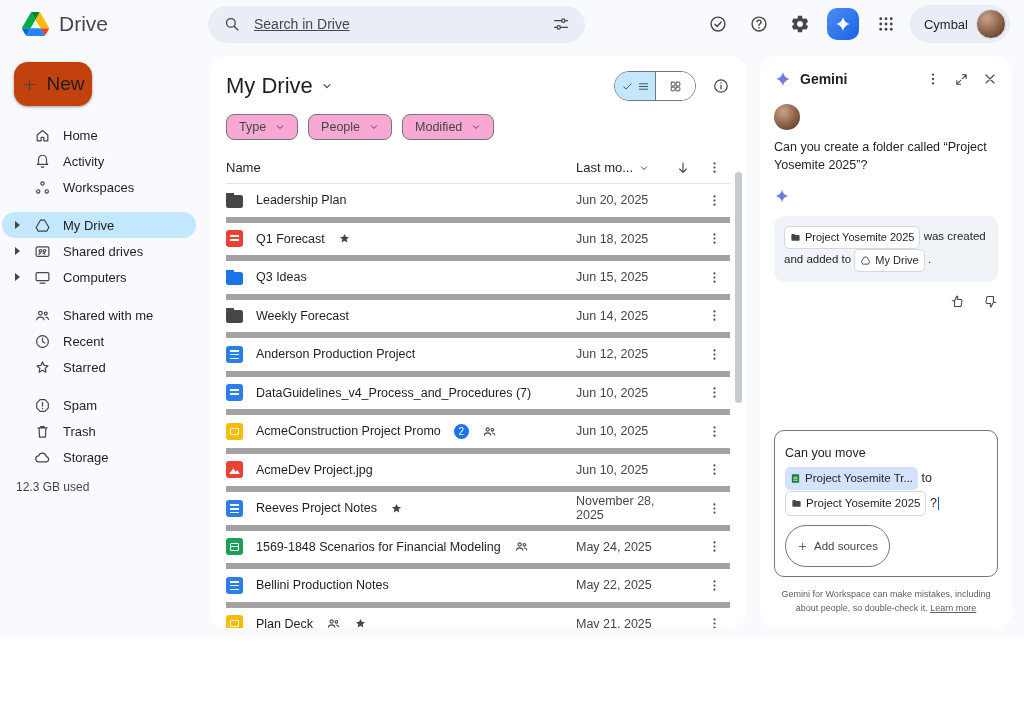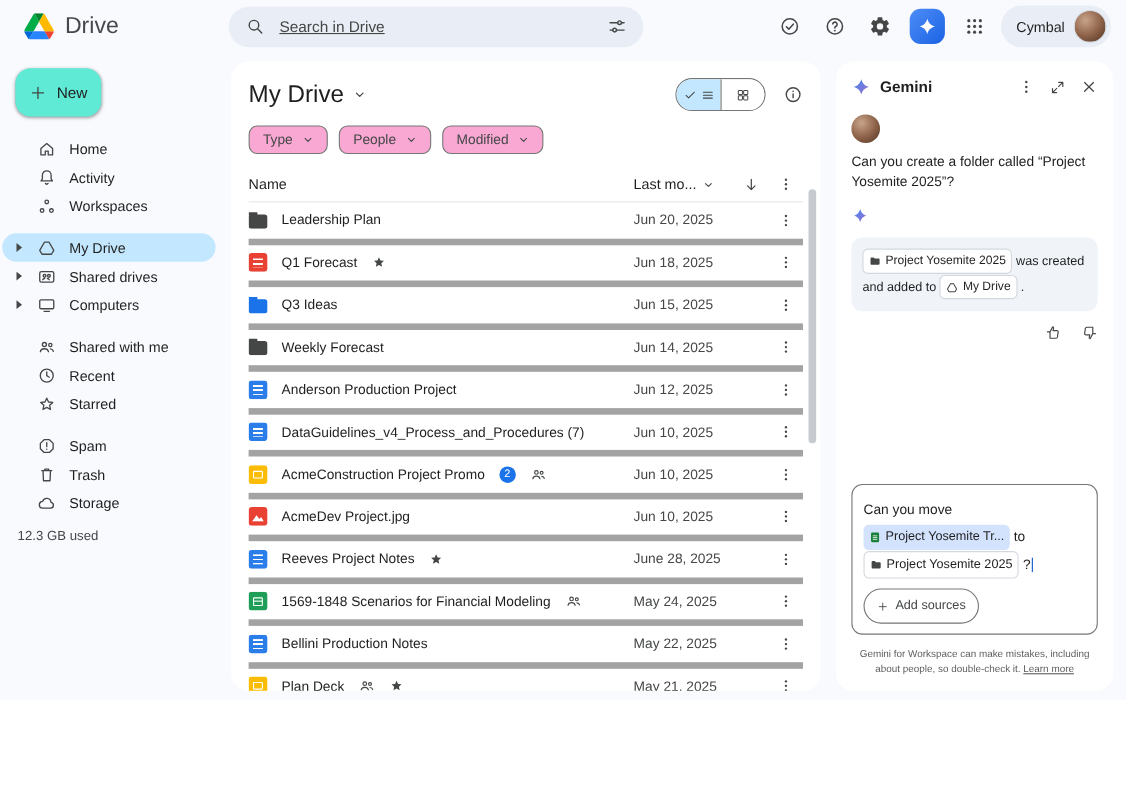--- a/index.html
+++ b/index.html
@@ -24,21 +24,21 @@
   .topbar-right { margin-left:auto; display:flex; align-items:center; gap:7px; }
   .tb-btn { width:34px; height:34px; display:grid; place-items:center; border-radius:50%; cursor:pointer; }
   .gem-btn { width:32px; height:32px; border-radius:10px; background:linear-gradient(135deg,#4e8df7,#1b62e4); display:grid; place-items:center; cursor:pointer; margin:0 3px; }
   .gem-btn .ico { color:#fff; }
   .account-pill { height:38px; background:#e9eef6; border-radius:999px; display:flex; align-items:center; gap:8px; padding:4px 4px 4px 14px; cursor:pointer; }
   .account-name { font-size:13px; font-weight:500; color:#1f1f1f; }
   .avatar { width:30px; height:30px; border-radius:50%; background:radial-gradient(circle at 35% 30%, #c9a48a, #8a5f46 55%, #4e3322); border:1px solid #d6dbe2; }
 
   
   .sidebar { position:absolute; top:48px; left:0; width:206px; bottom:0; padding-top:14px; }
-  .new-btn { width:78px; height:44px; background:#5eead4; border-radius:14px; margin:0 0 16px 14px; display:flex; align-items:center; justify-content:center; gap:8px; font-size:14px; font-weight:500; cursor:pointer; box-shadow:0 1px 2px rgba(60,64,67,.3), 0 1px 3px 1px rgba(60,64,67,.15); }
+  .new-btn { width:78px; height:44px; background:#c2410c; border-radius:14px; margin:0 0 16px 14px; display:flex; align-items:center; justify-content:center; gap:8px; font-size:19px; font-weight:500; cursor:pointer; box-shadow:0 1px 2px rgba(60,64,67,.3), 0 1px 3px 1px rgba(60,64,67,.15); }
   .nav-item { height:26px; margin:0 10px 0 2px; border-radius:999px; display:flex; align-items:center; position:relative; padding-left:32px; gap:12px; font-size:13px; cursor:pointer; }
   .nav-item.sel { background:#c2e7ff; font-weight:500; }
   .nav-item.gap { margin-top:12px; }
   .nav-arrow { position:absolute; left:10px; top:50%; transform:translateY(-50%); width:10px; height:10px; }
   .nav-arrow::before { content:""; position:absolute; left:3px; top:1px; border-left:5px solid #444746; border-top:4px solid transparent; border-bottom:4px solid transparent; }
   .storage-used { font-size:12px; color:#444746; margin:10px 0 0 16px; }
 
   
   .main-card { position:absolute; left:210px; top:56px; width:536px; height:572px; background:#fff; border-radius:16px; padding:10px 16px 0; overflow:hidden; }
   .title-row { height:40px; display:flex; align-items:center; }
@@ -93,21 +93,21 @@
   .gem-response { margin-top:8px; font-size:12.5px; line-height:1.45; color:#1f1f1f; }
   .result-card { margin-top:12px; background:#f0f4f9; border-radius:10px; padding:10px 10px; font-size:11.5px; line-height:1.9; color:#1f1f1f; }
   .rchip { display:inline-flex; align-items:center; gap:4px; background:#fff; border:1px solid #d3d8de; border-radius:5px; padding:0 5px; font-size:11px; white-space:nowrap; vertical-align:middle; }
   .feedback-row { display:flex; justify-content:flex-end; gap:18px; margin-top:12px; }
   .feedback-row .ico { cursor:pointer; }
   .gem-spacer { flex:1; }
   .composer { border:1px solid #747775; border-radius:10px; padding:10px 10px 9px; font-size:12.5px; line-height:2; }
   .cchip-file { display:inline-flex; align-items:center; gap:4px; background:#d3e3fd; border-radius:5px; padding:0 5px; font-size:11.5px; vertical-align:middle; white-space:nowrap; }
   .cchip-folder { display:inline-flex; align-items:center; gap:4px; background:#fff; border:1px solid #d3d8de; border-radius:5px; padding:0 5px; font-size:11.5px; vertical-align:middle; white-space:nowrap; }
   .caret-bar { display:inline-block; width:1.5px; height:13px; background:#0b57d0; vertical-align:middle; margin-left:1px; }
-  .add-sources { margin-top:9px; display:inline-flex; align-items:center; gap:6px; height:32px; border:1px solid #747775; border-radius:999px; padding:12px 11px; font-size:11.5px; color:#444746; cursor:pointer; background:#fff; }
+  .add-sources { margin-top:9px; display:inline-flex; align-items:center; gap:6px; height:42px; border:1px solid #747775; border-radius:999px; padding:12px 11px; font-size:11.5px; color:#444746; cursor:pointer; background:#fff; }
   .gem-disclaimer { margin-top:11px; font-size:9px; line-height:1.55; color:#5e5e5e; text-align:center; }
   .learn-more { text-decoration:underline; cursor:pointer; }
 </style>
 </head>
 <body>
 
 <div class="app">
 
   <div class="topbar">
     <div class="brand">
@@ -593,21 +593,21 @@
     <div class="fcell-name">
       <span class="fic fic-doc"></span>
       <span class="fname">Reeves Project Notes</span>
 
       <span class="ico i13 fstar">
               <svg viewBox="0 0 24 24">
                 <path d="m12 3.6 2.5 5.2 5.8.7-4.3 4 1.2 5.7-5.2-2.9-5.2 2.9 1.2-5.7-4.3-4 5.8-.7z" fill="currentColor"></path>
               </svg>
             </span>
     </div>
-    <div class="fcell-date">June 28, 2025</div>
+    <div class="fcell-date">November 28, 2025</div>
     <div class="fcell-actions">
       <span class="ico i15">
               <svg viewBox="0 0 24 24">
                 <circle cx="12" cy="5.4" r="1.7" fill="currentColor"></circle>
                 <circle cx="12" cy="12" r="1.7" fill="currentColor"></circle>
                 <circle cx="12" cy="18.6" r="1.7" fill="currentColor"></circle>
               </svg>
             </span>
     </div>
   </div>

